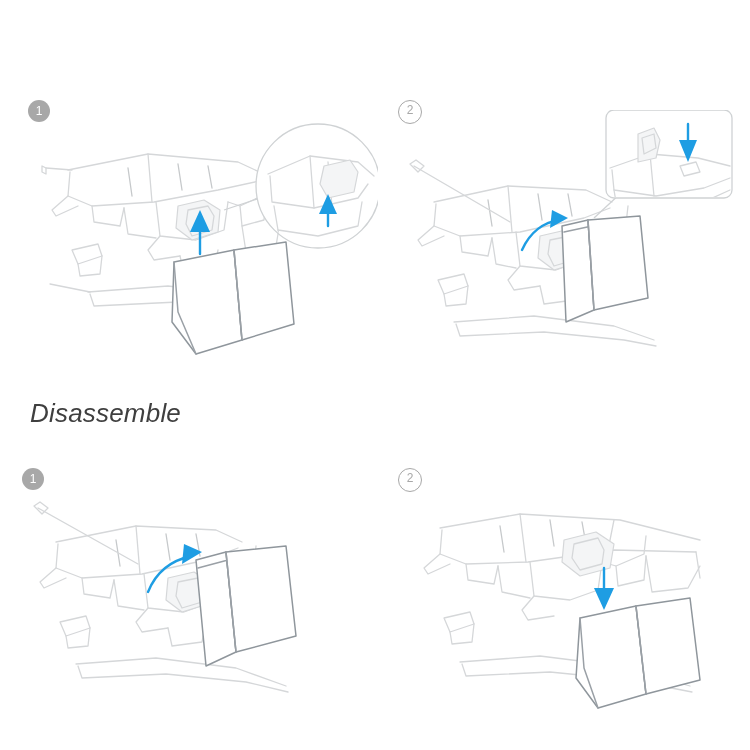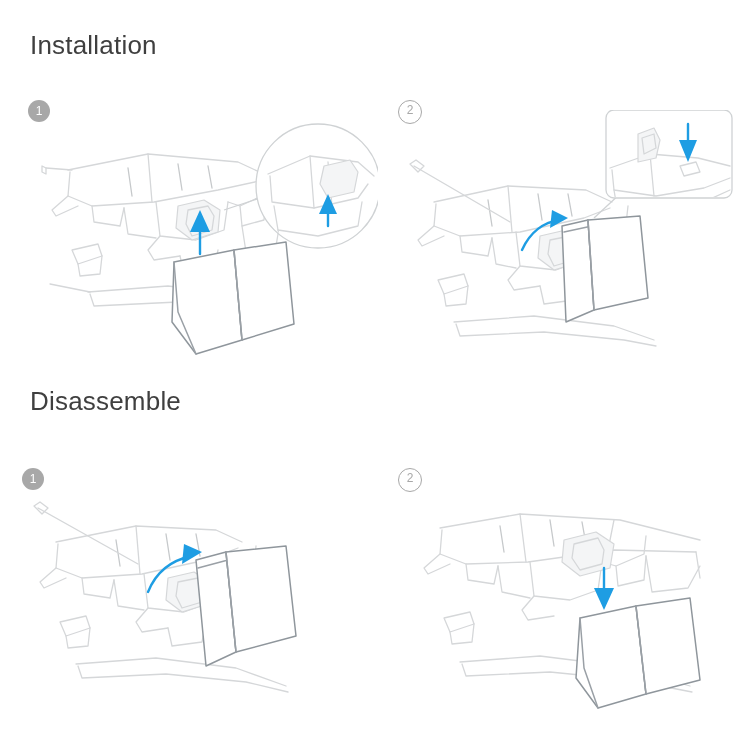--- a/index.html
+++ b/index.html
@@ -20,21 +20,21 @@
     height: 750px;
   }
   .section-title {
     position: absolute;
     font-size: 26px;
     font-weight: 400;
     color: #3f3f3f;
     letter-spacing: 0.2px;
   }
   #title-installation { left: 30px; top: 30px; }
-  #title-disassemble { left: 30px; top: 386px; }
+  #title-disassemble { left: 30px; top: 398px; font-style: italic; }
 
   .step-badge {
     position: absolute;
     width: 22px;
     height: 22px;
     border-radius: 50%;
     background: #a8a8a8;
     color: #ffffff;
     font-size: 12px;
     line-height: 22px;
@@ -61,21 +61,20 @@
   .arrow { fill: #1e9de3; stroke: none; }
   .arrow-ln { fill: none; stroke: #1e9de3; stroke-width: 2.4; stroke-linecap: round; }
   .callout { fill: #ffffff; stroke: #cfd2d4; stroke-width: 1.3; }
   .callout-line { fill: none; stroke: #cfd2d4; stroke-width: 1.3; }
 </style>
 </head>
 <body>
 
 <div class="page">
 
-  <div class="section-title" id="title-installation">Installation</div>
 
   <div class="step-badge" style="left:28px; top:100px;">1</div>
 
   <div class="step-badge hollow" style="left:398px; top:100px;">2</div>
 
   <div class="section-title" id="title-disassemble">Disassemble</div>
 
   <div class="step-badge" style="left:22px; top:468px;">1</div>
 
   <div class="step-badge hollow" style="left:398px; top:468px;">2</div>

